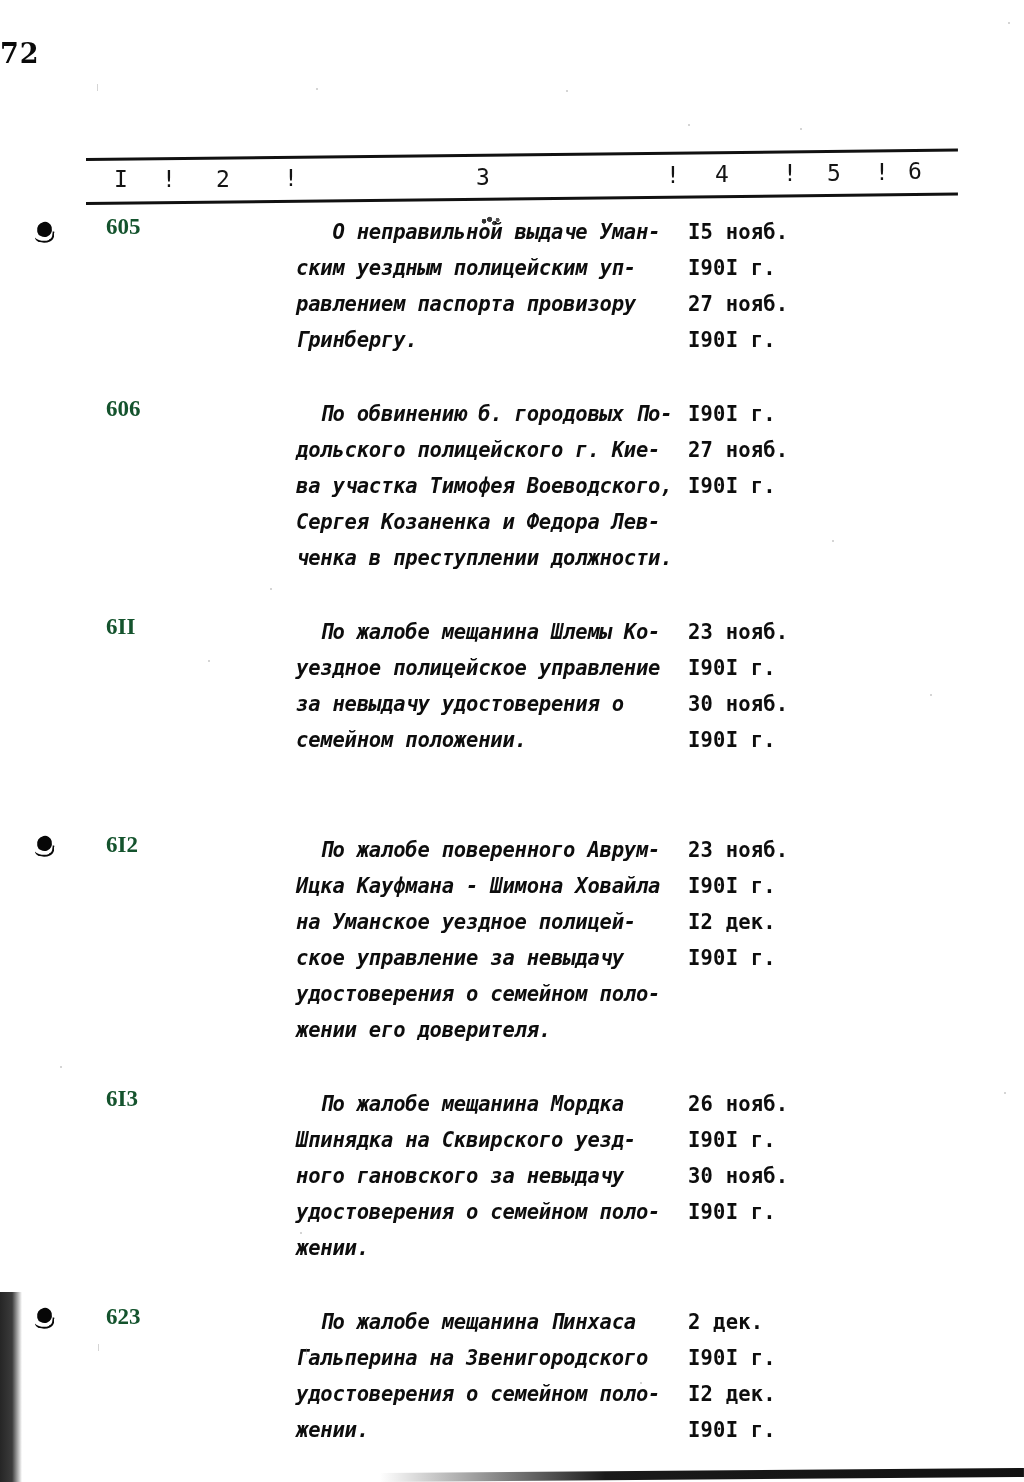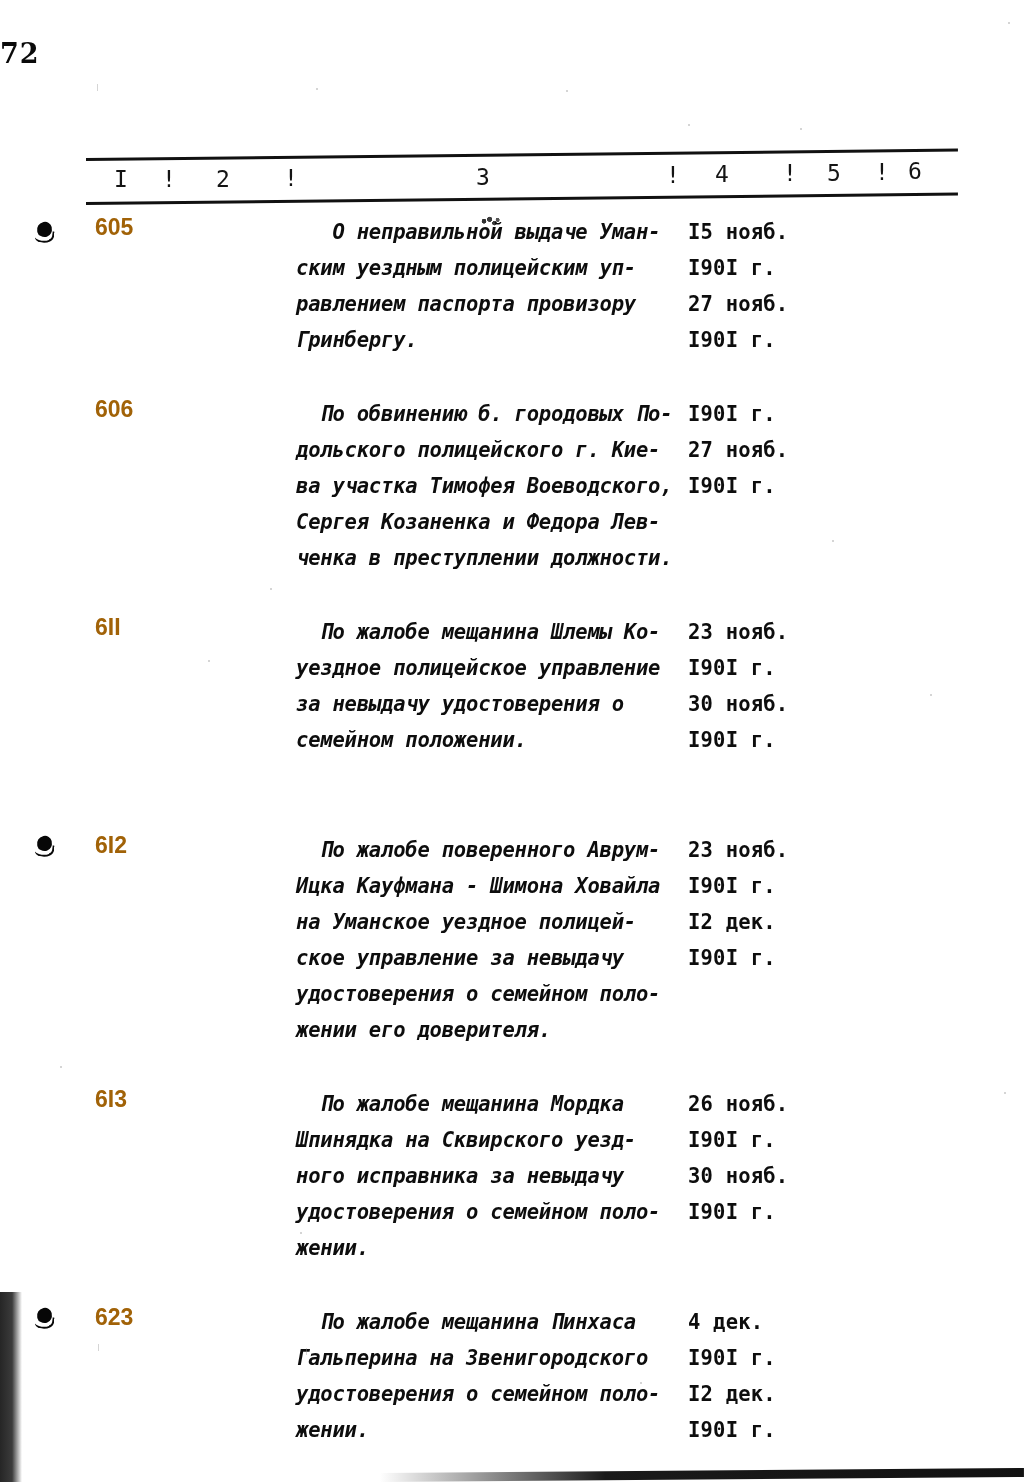--- a/index.html
+++ b/index.html
@@ -92,27 +92,27 @@
     width: 1024px;
   }
   .entry {
     position: relative;
     display: block;
     width: 1024px;
   }
 
   .entry-num {
     position: absolute;
-    left: 95px;
+    left: 106px;
     top: 0;
     font-size: 23px;
     font-weight: 700;
-    font-family: Liberation Sans, sans-serif;
+    font-family: Liberation Serif, serif;
     letter-spacing: 0px;
-    color: #a16207;
+    color: #14532d;
     white-space: nowrap;
   }
 
   .entry-body {
     position: absolute;
     left: 296px;
     top: 0;
     width: 382px;
     font-style: italic;
   }
@@ -283,21 +283,21 @@
           <div class="tline">I90I г.</div>
           <div class="tline">I2 дек.</div>
           <div class="tline">I90I г.</div>
         </div>
       </div>
       <div class="entry" style="height: 218px;">
         <div class="entry-num">6I3</div>
         <div class="entry-body">
           <div class="tline">  По жалобе мещанина Мордка</div>
           <div class="tline">Шпинядка на Сквирского уезд-</div>
-          <div class="tline">ного исправника за невыдачу</div>
+          <div class="tline">ного гановского за невыдачу</div>
           <div class="tline">удостоверения о семейном поло-</div>
           <div class="tline">жении.</div>
         </div>
         <div class="entry-dates">
           <div class="tline">26 нояб.</div>
           <div class="tline">I90I г.</div>
           <div class="tline">30 нояб.</div>
           <div class="tline">I90I г.</div>
         </div>
       </div>
@@ -307,21 +307,21 @@
           <span class="tail"></span>
         </div>
         <div class="entry-num">623</div>
         <div class="entry-body">
           <div class="tline">  По жалобе мещанина Пинхаса</div>
           <div class="tline">Гальперина на Звенигородского</div>
           <div class="tline">удостоверения о семейном поло-</div>
           <div class="tline">жении.</div>
         </div>
         <div class="entry-dates">
-          <div class="tline">4 дек.</div>
+          <div class="tline">2 дек.</div>
           <div class="tline">I90I г.</div>
           <div class="tline">I2 дек.</div>
           <div class="tline">I90I г.</div>
         </div>
       </div>
     </div>
 
   <div class="scan-edge-left"></div>
   <div class="scan-edge-bottom"></div>
 

